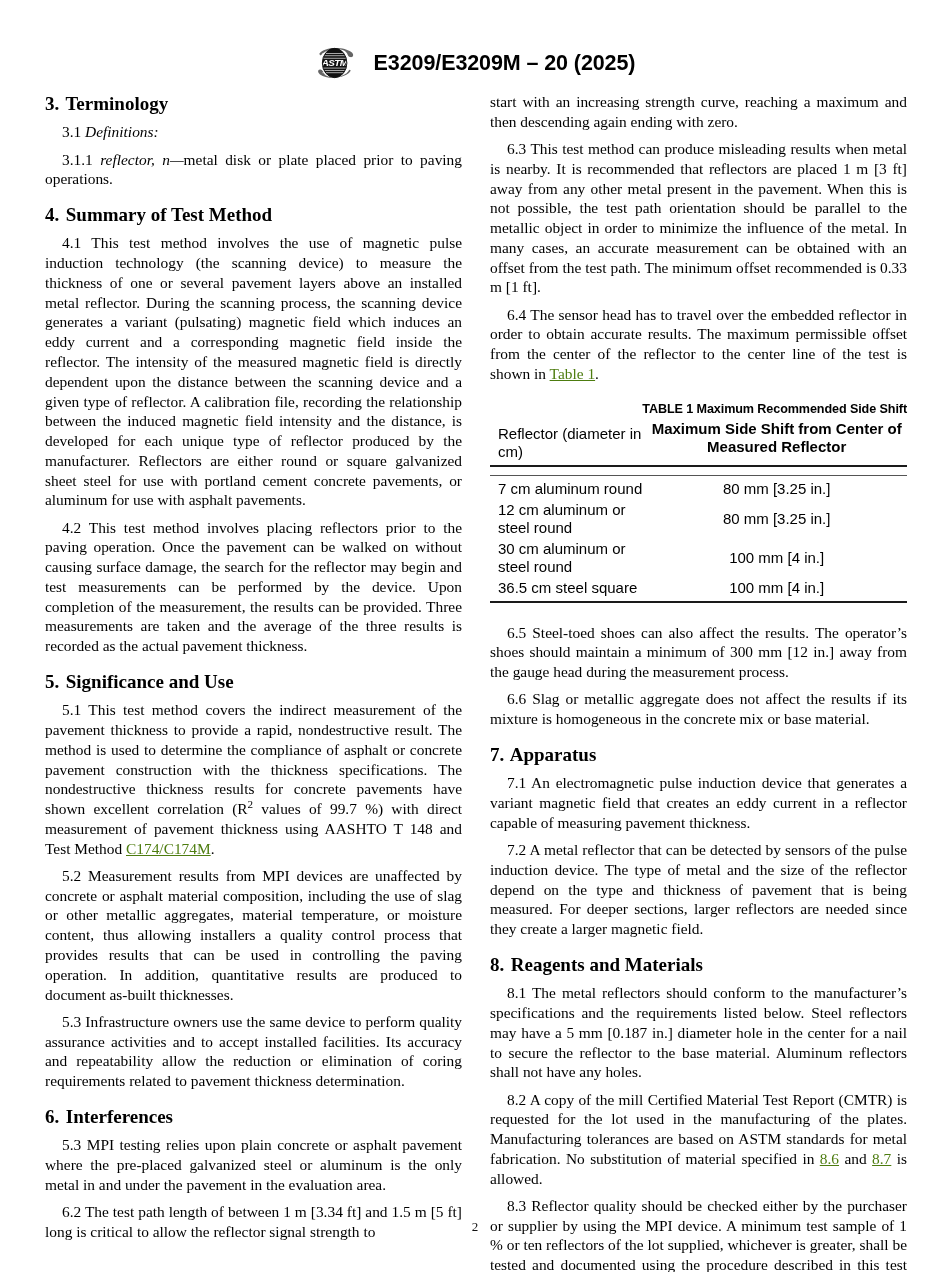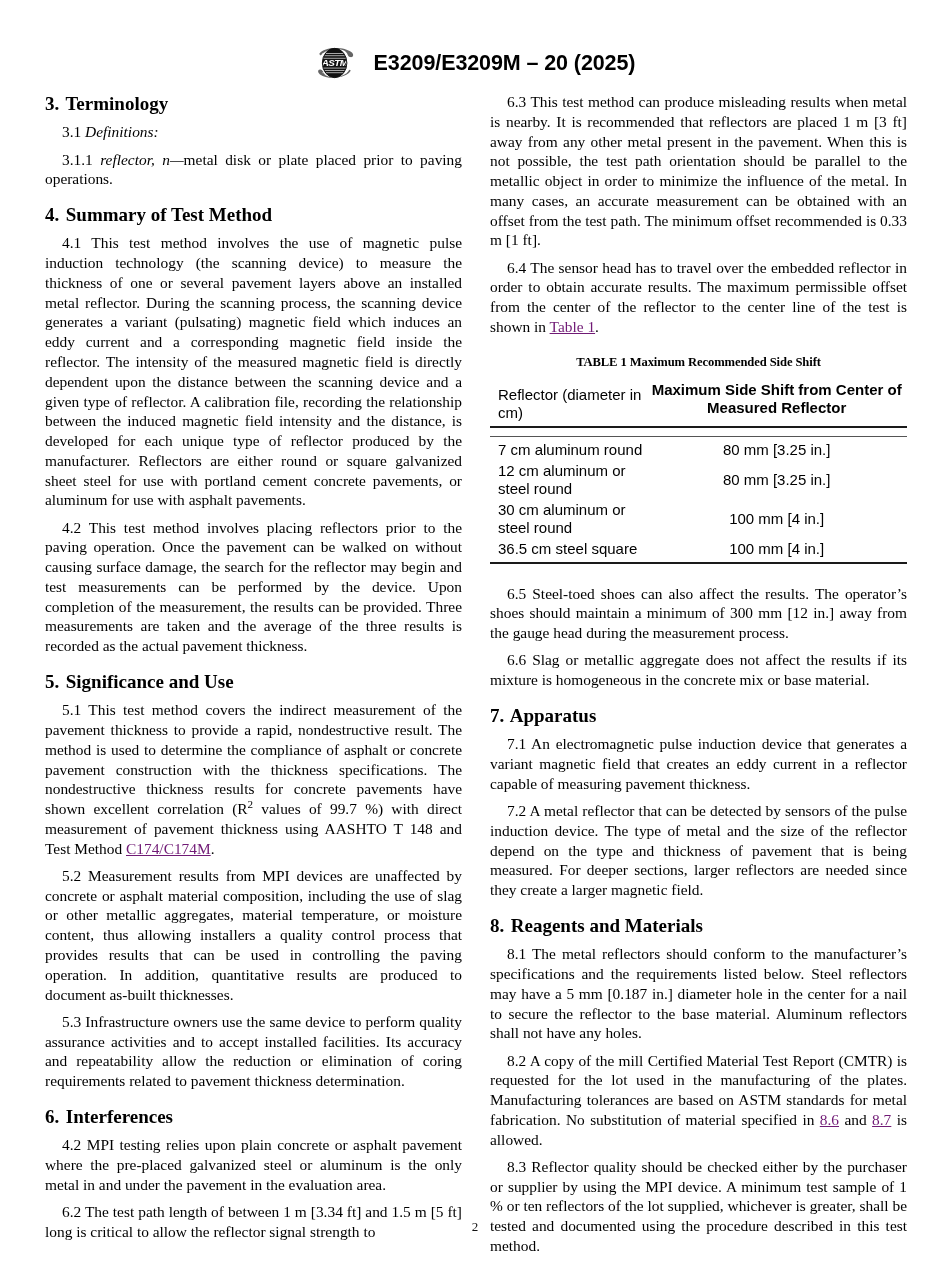--- a/index.html
+++ b/index.html
@@ -89,40 +89,39 @@
     text-align: justify;
     text-indent: 17px;
     -webkit-hyphens: none;
     hyphens: none;
   }
   p.para + p.para { margin-top: 7.5px; }
   .sect-wrap + p.para { margin-top: 0; }
   p.para.tight { margin-top: 0; }
   .ital { font-style: italic; }
   .link {
-    color: #701a75;
+    color: #4d7c0f;
   }
   sup.sup {
     font-size: 0.72em;
     vertical-align: super;
     line-height: 0;
   }
 
   
   .table-block {
     margin-top: 18px;
     margin-bottom: 20px;
     width: 417px;
   }
   .table-caption {
-    font-family: Liberation Serif, serif;
+    font-family: Liberation Sans, sans-serif;
     font-size: 12.6px;
     font-weight: bold;
-    text-align: center;
-    margin-bottom: 7px;
+    text-align: right;
     letter-spacing: -0.1px;
   }
   table.astm-table {
     width: 100%;
     border-collapse: collapse;
     font-family: "Liberation Sans", "DejaVu Sans", sans-serif;
     font-size: 15px;
   }
   table.astm-table .rule-top td {
     border-top: 2.2px solid #1a1a1a;
@@ -249,26 +248,27 @@
       <p class="para">5.2 Measurement results from MPI devices are unaffected by concrete or asphalt material composition, including the use of slag or other metallic aggregates, material temperature, or moisture content, thus allowing installers a quality control process that provides results that can be used in controlling the paving operation. In addition, quantitative results are produced to document as-built thicknesses.</p>
       <p class="para">5.3 Infrastructure owners use the same device to perform quality assurance activities and to accept installed facilities. Its accuracy and repeatability allow the reduction or elimination of coring requirements related to pavement thickness determination.</p>
 
       <div class="sect-wrap">
         <h2 class="sect">
           <span class="sect-num">6.</span>
           <span>Interferences</span>
         </h2>
       </div>
 
-      <p class="para">4.2 MPI testing relies upon plain concrete or asphalt pavement where the pre-placed galvanized steel or aluminum is the only metal in and under the pavement in the evaluation area.</p>
+      <p class="para">5.3 MPI testing relies upon plain concrete or asphalt pavement where the pre-placed galvanized steel or aluminum is the only metal in and under the pavement in the evaluation area.</p>
       <p class="para">6.2 The test path length of between 1 m [3.34 ft] and 1.5 m [5 ft] long is critical to allow the reflector signal strength to</p>
     </div>
 
     <div class="col">
 
+      <p class="para tight" style="text-indent:0;">start with an increasing strength curve, reaching a maximum and then descending again ending with zero.</p>
 
       <p class="para">6.3 This test method can produce misleading results when metal is nearby. It is recommended that reflectors are placed 1 m [3 ft] away from any other metal present in the pavement. When this is not possible, the test path orientation should be parallel to the metallic object in order to minimize the influence of the metal. In many cases, an accurate measurement can be obtained with an offset from the test path. The minimum offset recommended is 0.33 m [1 ft].</p>
 
       <p class="para"><span>6.4 The sensor head has to travel over the embedded reflector in order to obtain accurate results. The maximum permissible offset from the center of the reflector to the center line of the test is shown in </span><a class="link" href="#">Table 1</a><span>.</span></p>
 
       <div class="table-block">
         <div class="table-caption">TABLE 1 Maximum Recommended Side Shift</div>
         <table class="astm-table">
           <tbody>
             <tr class="rule-top">

